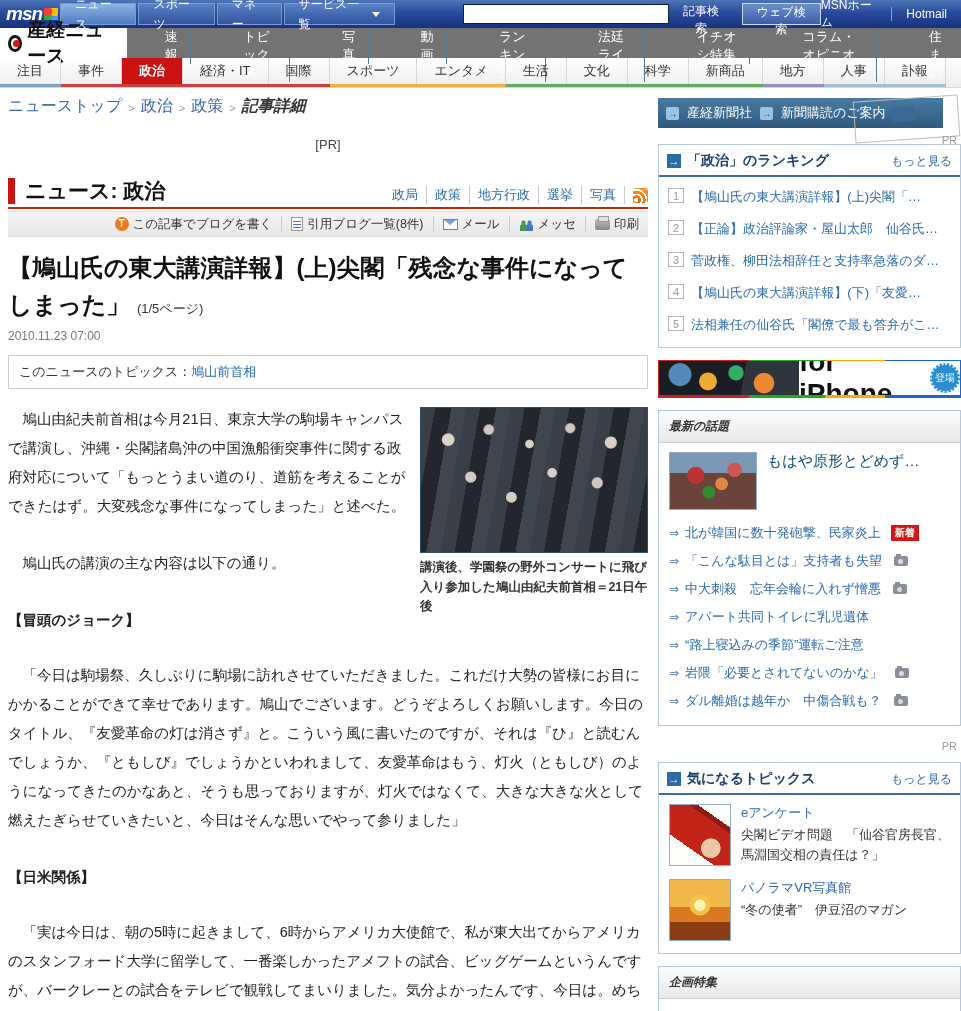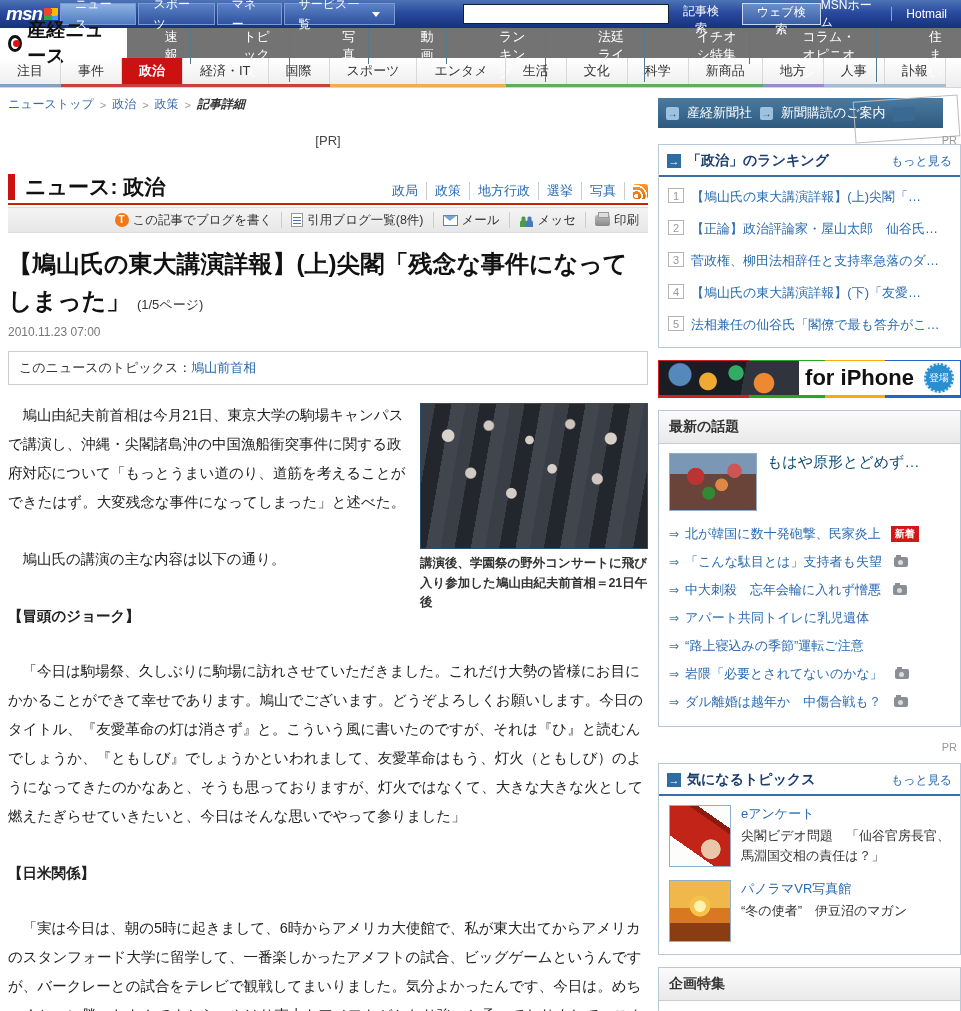--- a/index.html
+++ b/index.html
@@ -52,21 +52,21 @@
   .cat-group.g-lblue  { border-bottom-color:#a3bfd8; }
   .cat-item { font-size:13px; color:#333; padding:0 17px; line-height:26px; border-right:1px solid #d8d8d8; cursor:pointer; white-space:nowrap; }
   .cat-item.active { background:#cc1111; color:#fff; font-weight:bold; }
 
   
   .content { display:flex; padding: 0 0 0 8px; }
   .main-col { width: 640px; }
   .side-col { width: 303px; margin-left: 10px; }
 
   
-  .breadcrumb { padding: 8px 0 2px; font-size: 12px; color:#888; display:flex; align-items:center; gap:6px;}
+  .breadcrumb { padding: 8px 0 2px; font-size: 16px; color:#888; display:flex; align-items:center; gap:6px;}
   .breadcrumb .lk { color:#3667b0; cursor:pointer; }
   .breadcrumb .cur { color:#333; font-weight:bold;font-style:italic; }
   .bc-sep::after { content:">"; color:#999; font-size:11px; }
 
   .pr-top { text-align:center; font-size:13px; color:#444; margin: 18px 0 26px; }
 
   
   .sec-header { border-bottom: 2px solid #cc2200; display:flex; align-items:flex-end; padding-bottom:3px; margin-bottom:2px;}
   .sec-title { border-left: 7px solid #cc1111; padding-left: 10px; font-size: 21px; font-weight: bold; color:#111; line-height:26px;}
   .sec-links { margin-left:auto; display:flex; align-items:center; font-size:13px; }
@@ -134,38 +134,38 @@
   .newspaper-img::after { content:""; position:absolute; left:38px; top:8px; width:22px; height:14px; background:#3a6a94; }
   .pr-side { position:absolute; right: 4px; bottom: -2px; font-size: 11px; color:#999; }
 
   .sidebox { border: 1px solid #b7c9d9; margin-bottom: 12px; background:#fff; }
   .sb-head-blue { display:flex; align-items:center; gap:6px; padding: 7px 8px 5px; border-bottom: 2px solid #3a6ea5; }
   .sb-head-blue .ttl { font-size: 14px; font-weight: bold; color:#1c3f6e;text-align:right; }
   .sb-head-blue .more { margin-left:auto; font-size: 12px; color:#2b6bb0; cursor:pointer; }
   .hd-arrow { width:14px; height:14px; background:#2e6da4; color:#fff; font-size:11px; line-height:14px; text-align:center; display:inline-block; }
   .hd-arrow::before { content:"\2192"; }
   .sb-head-plain { background: linear-gradient(180deg,#fbfbfb,#e9e9e9); border-bottom: 1px solid #ccc;
-    padding: 7px 10px; font-size: 14px; font-weight: bold; color:#333; }
+    padding: 7px 10px; font-size: 12px; font-weight: bold; color:#333;font-style:italic; }
 
   .rank-list { padding: 4px 0 6px; }
   .rank-item { display:flex; align-items:flex-start; gap:7px; padding: 7px 9px; font-size: 13px; }
   .rank-no { width: 16px; height: 15px; border: 1px solid #b5b5b5; color:#999; font-size: 11px; line-height: 15px; text-align:center; flex:none; }
   .rank-item .lk { color:#2b6bb0; cursor:pointer; white-space:nowrap; overflow:hidden; }
 
   .iphone-banner { height: 38px; border: 1px solid #9ab4cc; display:flex; align-items:center; overflow:hidden;
     border-bottom: 3px solid; border-image: linear-gradient(90deg,#c22 0 30%,#2a2 30% 55%,#fa0 55% 75%,#26c 75% 100%) 1; margin-bottom: 12px; cursor:pointer;}
   .ip-left { width: 140px; height: 100%; flex:none; position:relative;
     background:
       radial-gradient(circle at 15% 40%, #58b 0 9%, transparent 10%),
       radial-gradient(circle at 35% 60%, #ea3 0 9%, transparent 10%),
       radial-gradient(circle at 55% 35%, #3a6 0 9%, transparent 10%),
       radial-gradient(circle at 75% 65%, #e83 0 9%, transparent 10%),
       linear-gradient(100deg,#1a1d24 0 60%, #30343c 60% 100%); }
   .ip-right { flex:1; height:100%; background:#fff; display:flex; align-items:center; justify-content:center; gap:10px; }
-  .ip-text { font-size: 22px; font-weight: bold; color:#111; letter-spacing: 0; }
+  .ip-text { font-size: 28px; font-weight: bold; color:#111; letter-spacing: 0; }
   .ip-badge { width: 30px; height: 30px; border-radius: 50%; background:#2a8fd0; border:2px dotted #cfe8fa;
     color:#fff; font-size: 10px; display:flex; align-items:center; justify-content:center; flex:none; }
 
   .latest-featured { display:flex; padding: 9px 10px; gap: 10px; }
   .lf-img { width: 88px; height: 58px; border:1px solid #8fb0c8; flex:none;
     background:
       radial-gradient(circle at 30% 40%, #b33 0 12%, transparent 13%),
       radial-gradient(circle at 60% 55%, #d84 0 10%, transparent 11%),
       radial-gradient(circle at 45% 70%, #383 0 10%, transparent 11%),
       radial-gradient(circle at 75% 30%, #c55 0 9%, transparent 10%),

